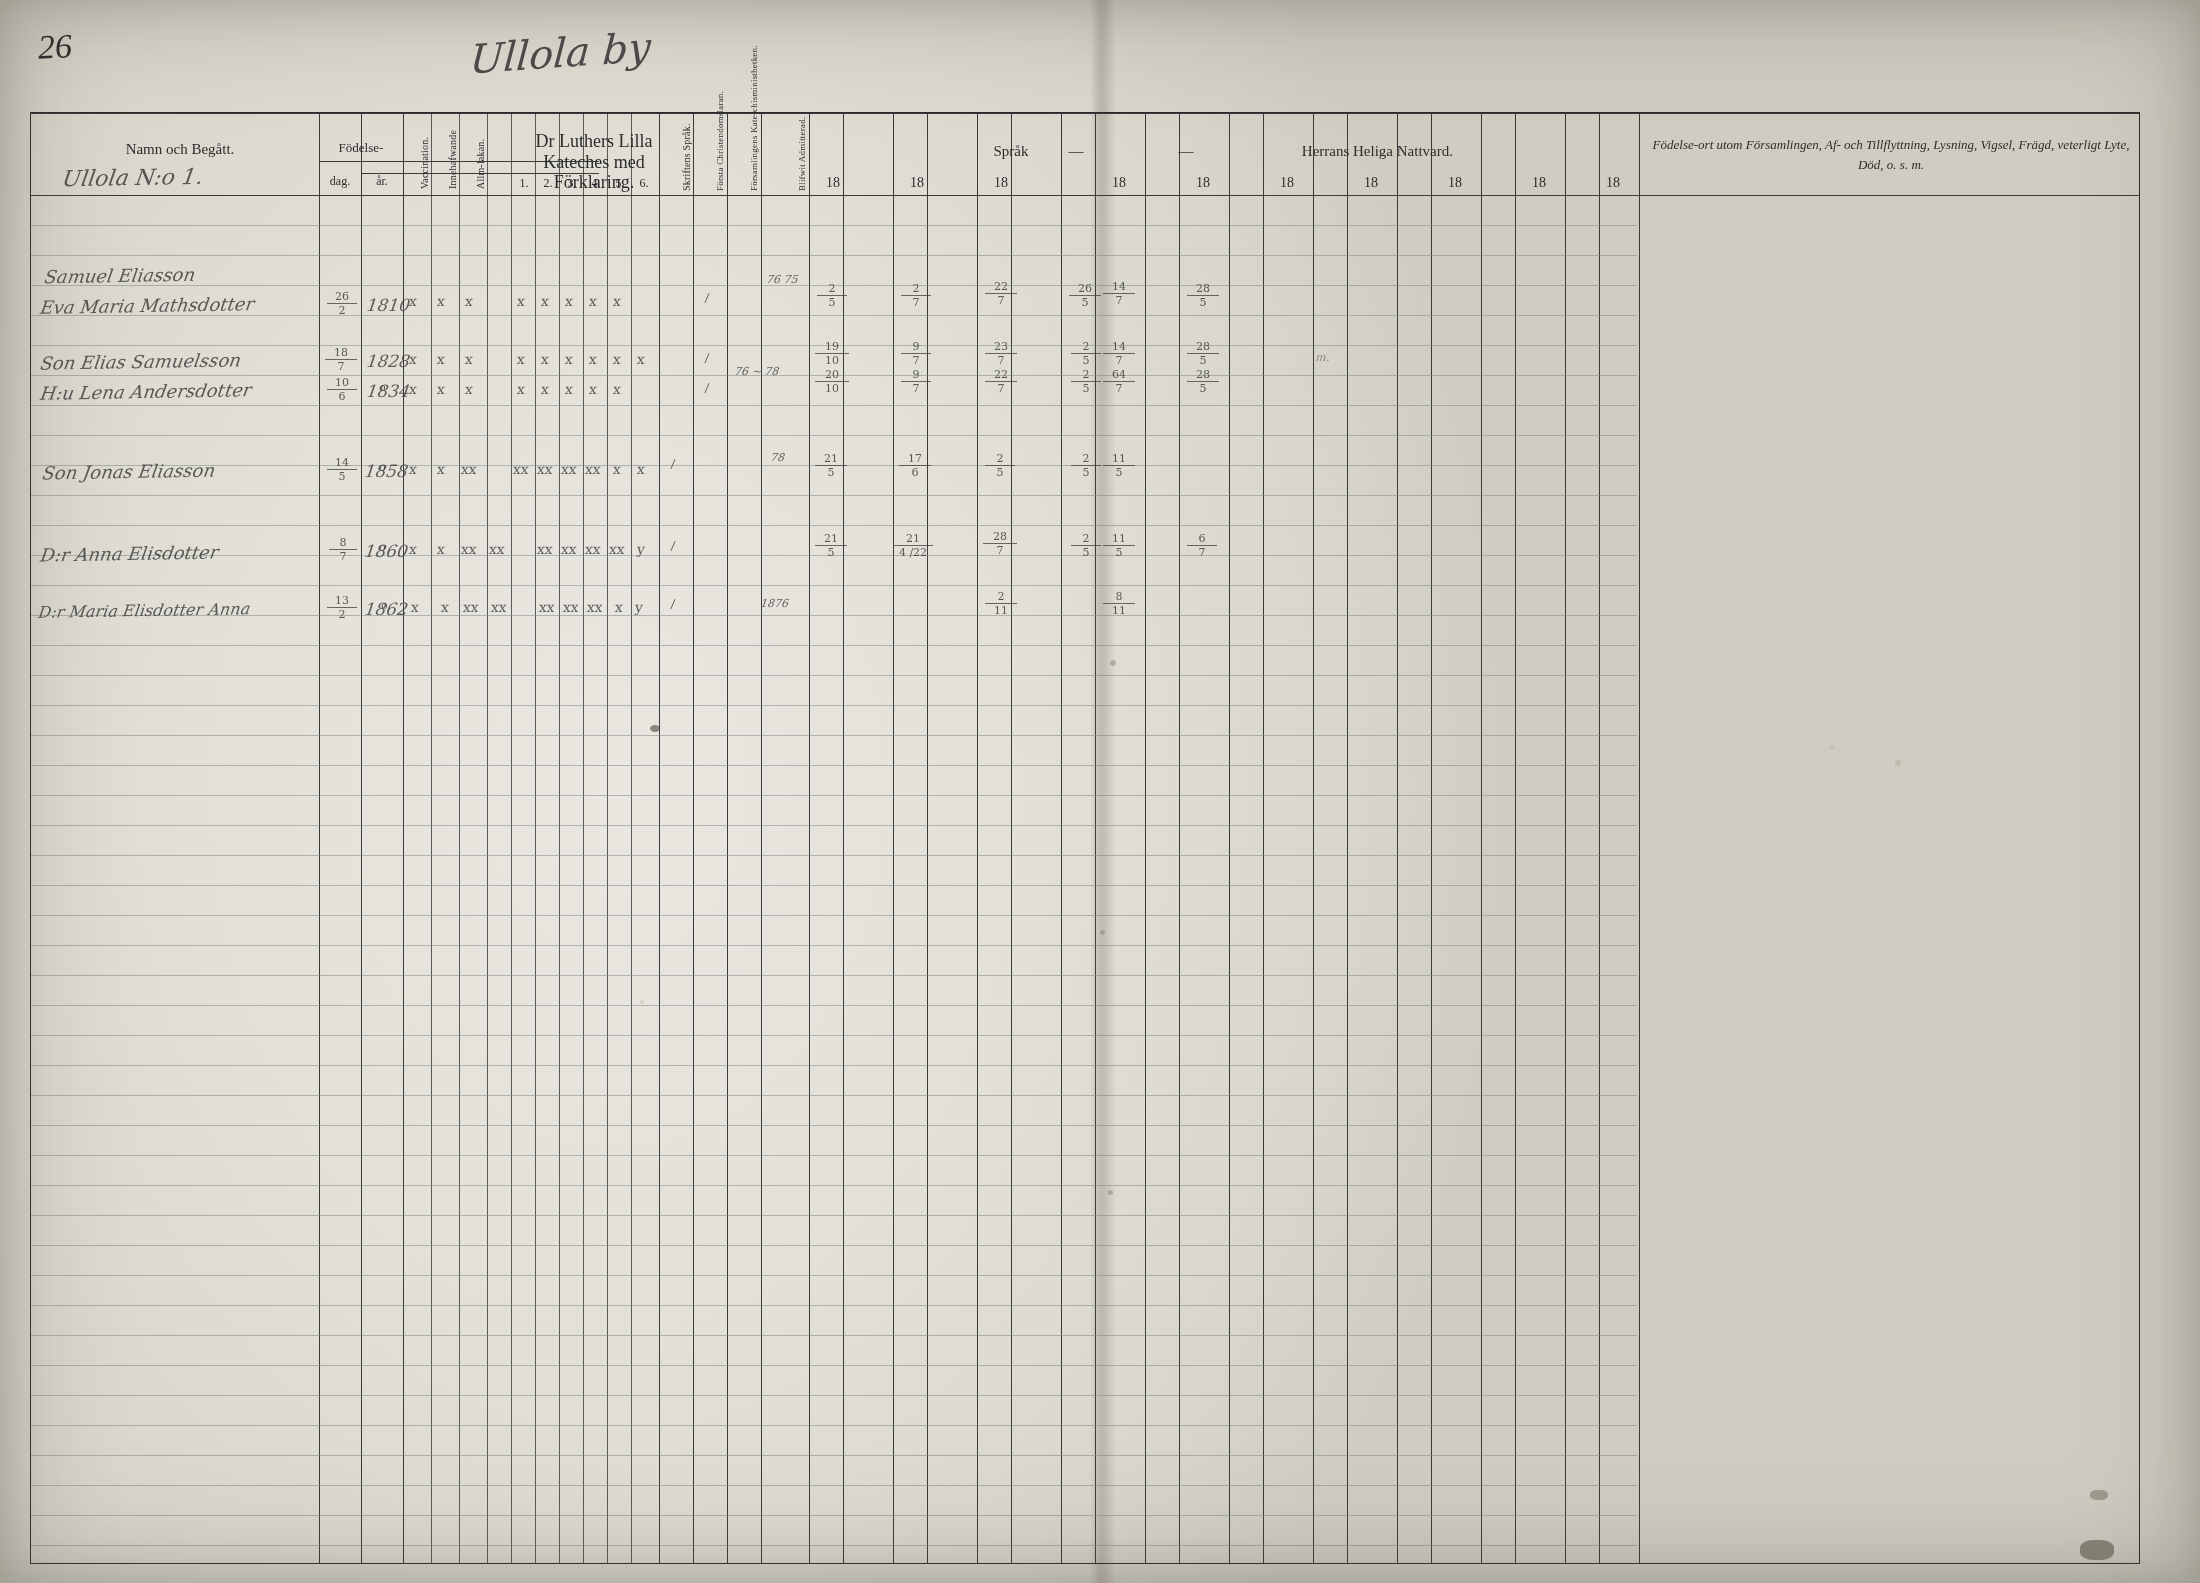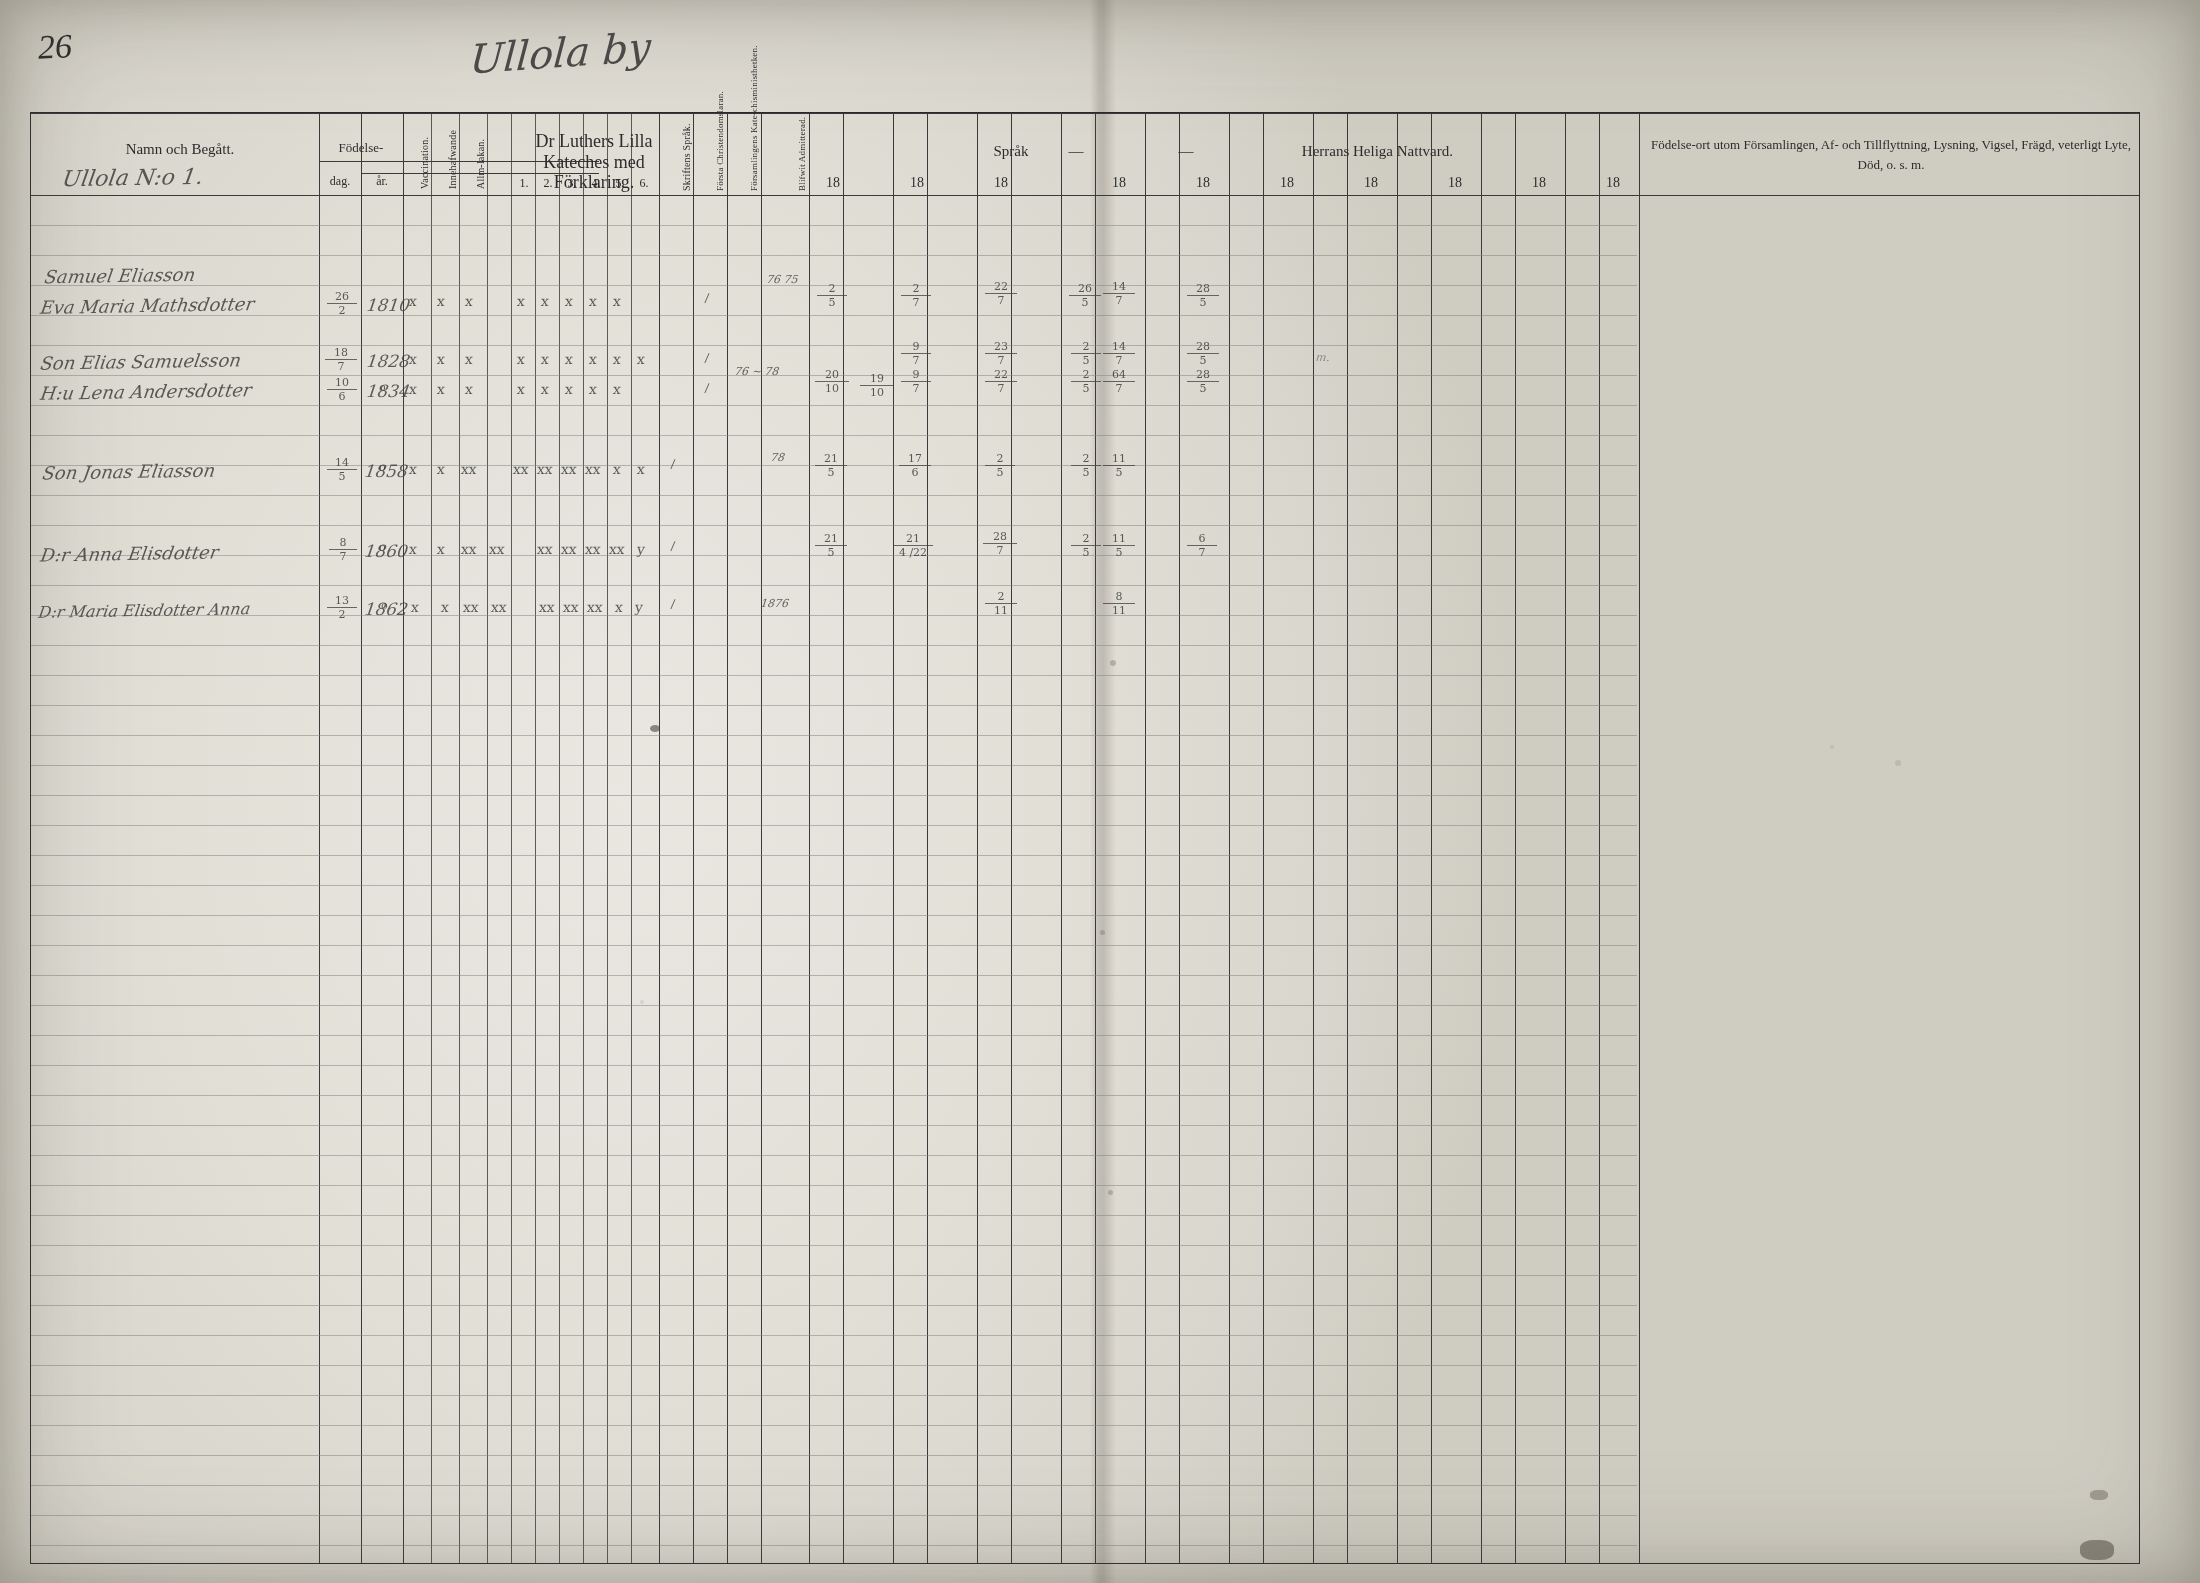--- a/index.html
+++ b/index.html
@@ -129,21 +129,21 @@
     <div class="vert" style="left:650px;top:78px;font-size:10px;">Skriftens Språk.</div>
     <div class="vert" style="left:684px;top:78px;font-size:9px;">Första Christendomslaran.</div>
     <div class="vert" style="left:718px;top:78px;font-size:9px;">Församlingens Kate-chisministhetken.</div>
     <div class="vert" style="left:766px;top:78px;font-size:9px;">Blifwit Admitterad.</div>
 
     <div class="hdrtxt" style="left:940px;top:30px;width:80px;font-size:15px;">Språk</div>
     <div class="hdrtxt" style="left:1030px;top:30px;width:30px;font-size:15px;">—</div>
     <div class="hdrtxt" style="left:1140px;top:30px;width:30px;font-size:15px;">—</div>
     <div class="hdrtxt" style="left:1172px;top:30px;width:250px;font-size:15px;text-align:right;">Herrans Heliga Nattvard.</div>
 
-    <div class="hdrtxt" style="left:1620px;top:22px;width:480px;font-size:13px;line-height:1.5;">Födelse-ort utom Församlingen, Af- och Tillflyttning, Lysning, Vigsel, Frägd, veterligt Lyte, Död, o. s. m.</div>
+    <div class="hdrtxt" style="left:1620px;top:22px;width:480px;font-size:13px;line-height:1.5;font-style:italic;">Födelse-ort utom Församlingen, Af- och Tillflyttning, Lysning, Vigsel, Frägd, veterligt Lyte, Död, o. s. m.</div>
 
     <div class="eighteen" style="left:795px;top:62px;">18</div>
     <div class="eighteen" style="left:879px;top:62px;">18</div>
     <div class="eighteen" style="left:963px;top:62px;">18</div>
     <div class="eighteen" style="left:1081px;top:62px;">18</div>
     <div class="eighteen" style="left:1165px;top:62px;">18</div>
     <div class="eighteen" style="left:1249px;top:62px;">18</div>
     <div class="eighteen" style="left:1333px;top:62px;">18</div>
     <div class="eighteen" style="left:1417px;top:62px;">18</div>
     <div class="eighteen" style="left:1501px;top:62px;">18</div>
@@ -247,21 +247,21 @@
     <div class="xm" style="left:378px;top:238px;">x</div>
     <div class="xm" style="left:406px;top:238px;">x</div>
     <div class="xm" style="left:434px;top:238px;">x</div>
     <div class="xm" style="left:486px;top:238px;">x</div>
     <div class="xm" style="left:510px;top:238px;">x</div>
     <div class="xm" style="left:534px;top:238px;">x</div>
     <div class="xm" style="left:558px;top:238px;">x</div>
     <div class="xm" style="left:582px;top:238px;">x</div>
     <div class="xm" style="left:606px;top:238px;">x</div>
     <div class="xm" style="left:674px;top:238px;font-size:12px;">/</div>
-    <div class="frac" style="left:829px;top:228px;width:34px;margin-top:32px;">
+    <div class="frac" style="left:784px;top:228px;width:34px;">
         <span class="n">19</span>
         <span class="d">10</span>
       </div>
     <div class="frac" style="left:870px;top:228px;width:30px;">
         <span class="n">9</span>
         <span class="d">7</span>
       </div>
     <div class="frac" style="left:954px;top:228px;width:32px;">
         <span class="n">23</span>
         <span class="d">7</span>

